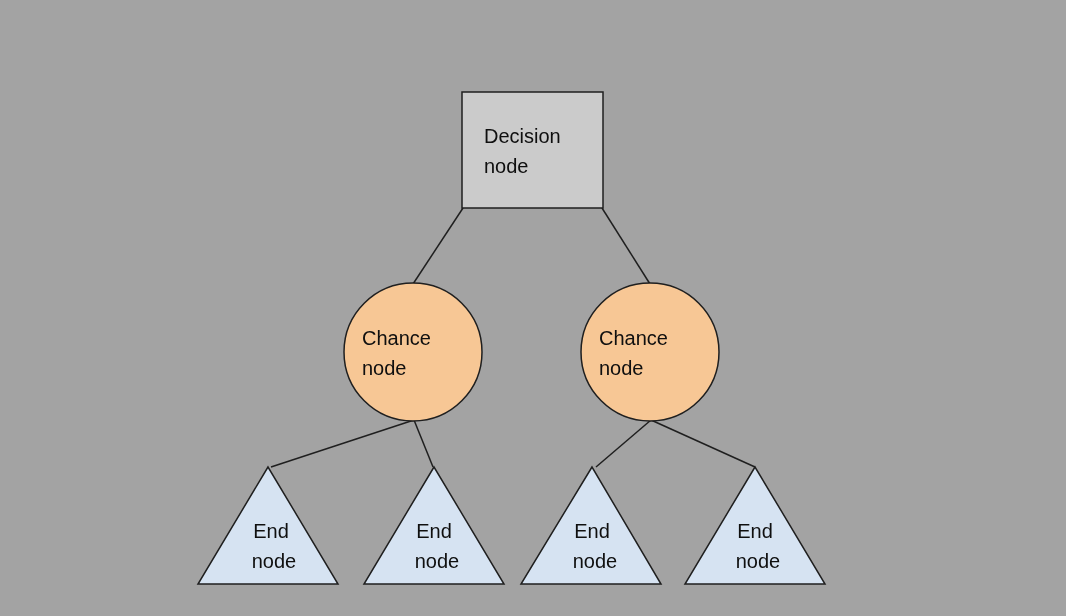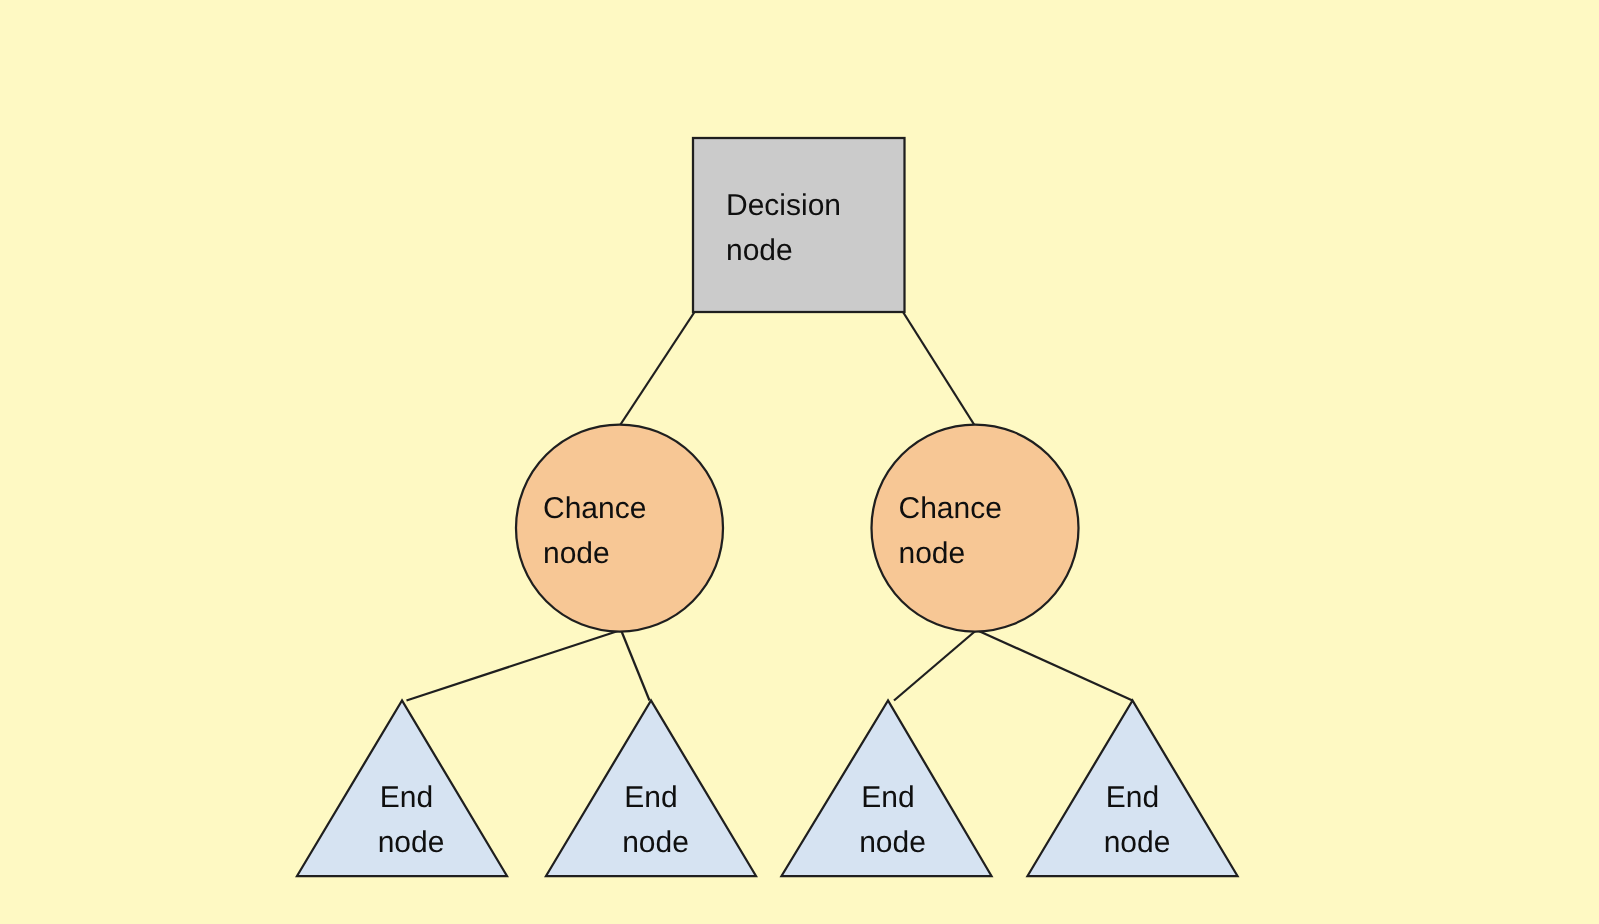--- a/index.html
+++ b/index.html
@@ -4,21 +4,21 @@
 <style>
   html, body {
     margin: 0;
     padding: 0;
     background: #ffffff;
   }
   .canvas {
     position: relative;
     width: 1066px;
     height: 616px;
-    background: #fef9c3;
+    background: #a3a3a3;
     overflow: hidden;
   }
   svg text {
     font-family: "Liberation Sans", sans-serif;
     font-size: 20px;
     fill: #0f0f0f;
   }
   .node-shape {
     stroke: #1f1f1f;
     stroke-width: 1.5;

